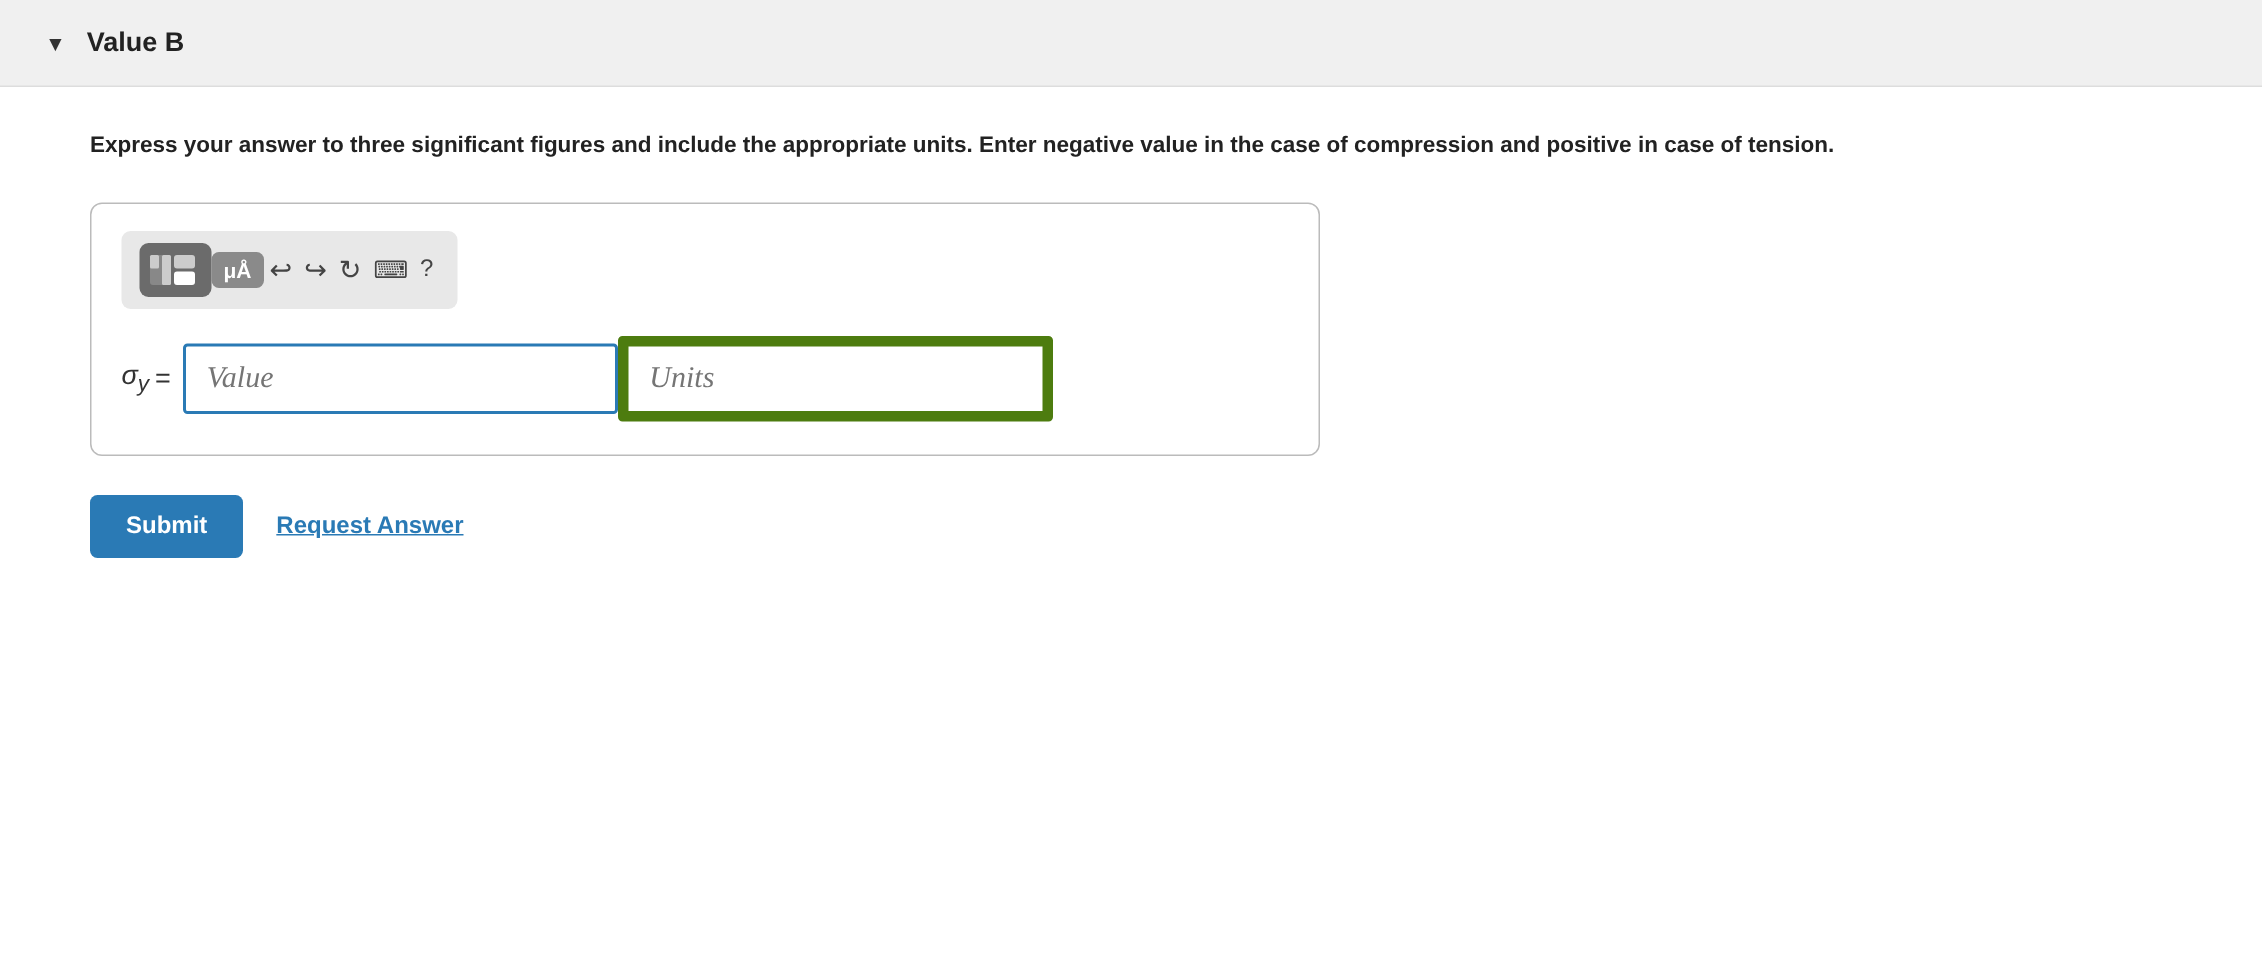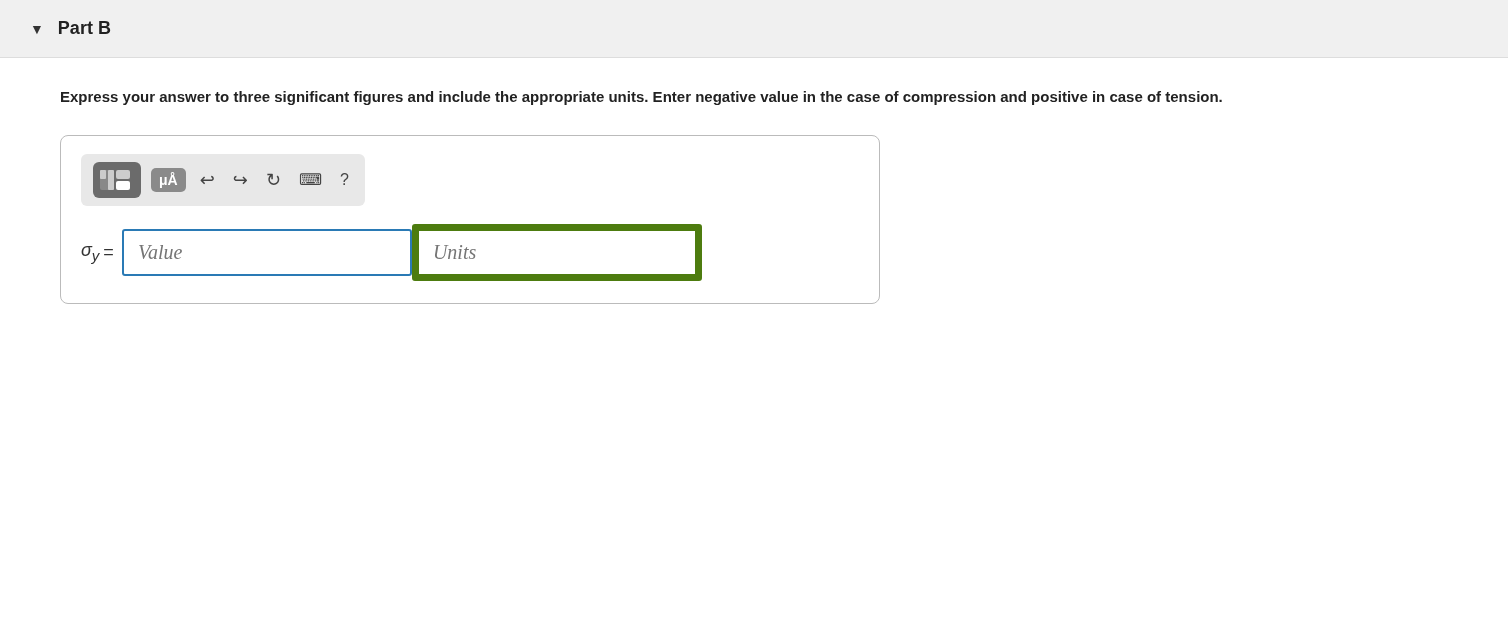--- a/index.html
+++ b/index.html
@@ -58,21 +58,20 @@
       max-width: 820px;
       background: #fff;
     }
 
     .toolbar {
       background: #e8e8e8;
       border-radius: 6px;
       padding: 8px 12px;
       display: flex;
       align-items: center;
-      gap: 10px;
       margin-bottom: 18px;
       width: fit-content;
     }
 
     .toolbar-btn-group {
       display: flex;
       align-items: center;
       background: #6b6b6b;
       border-radius: 6px;
       padding: 4px 6px;
@@ -197,21 +196,21 @@
       cursor: pointer;
       background: none;
       border: none;
     }
   </style>
 </head>
 <body>
 
 <div class="part-header">
   <span class="part-header-chevron">▼</span>
-  <span class="part-header-title">Part B</span>
+  <span class="part-header-title">Value B</span>
 </div>
 
 <div class="content-area">
 
 
   <div class="instructions">Express your answer to three significant figures and include the appropriate units. Enter negative value in the case of compression and positive in case of tension.</div>
 
   <div class="answer-box">
 
     <div class="toolbar">
@@ -240,14 +239,18 @@
       <span class="sigma-label">
         <i>σ<sub>y</sub></i>
       </span>
       <span class="equals-sign">=</span>
       <input class="value-input" type="text" placeholder="Value" style="">
       <input class="units-input" type="text" placeholder="Units" style="">
     </div>
 
   </div>
 
+  <div class="button-row">
+    <button class="submit-btn">Submit</button>
+    <button class="request-answer-link">Request Answer</button>
+  </div>
 
 </div>
 
 </body></html>

